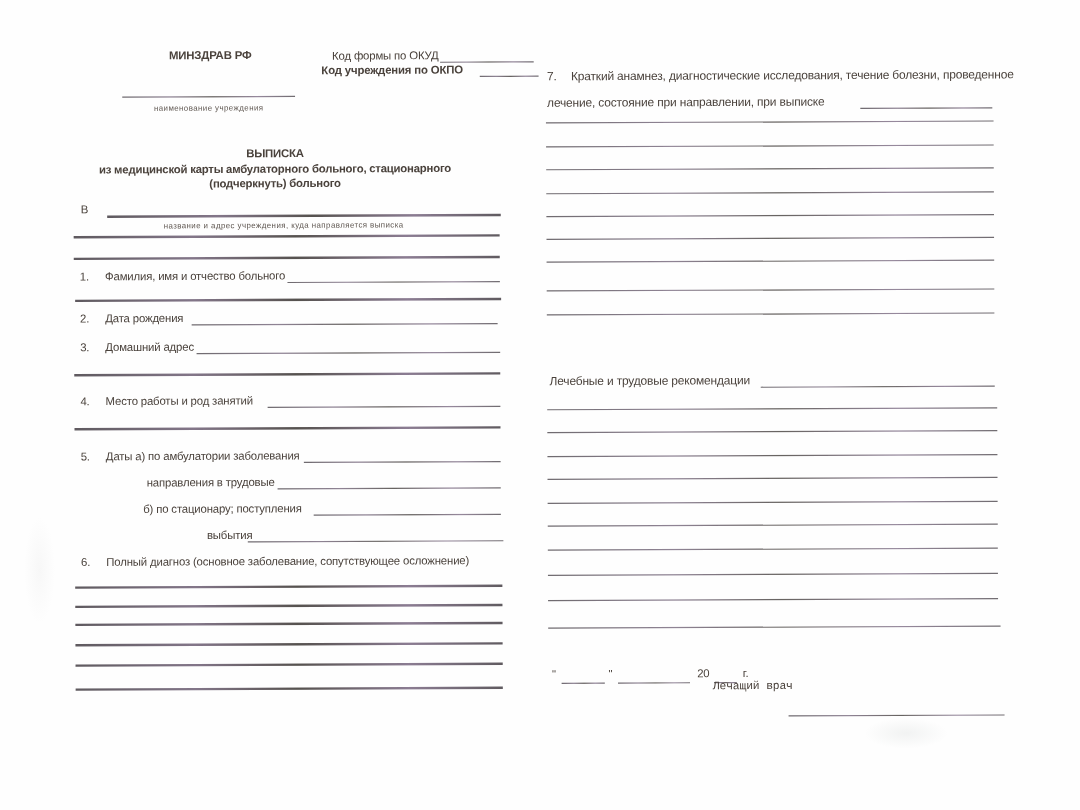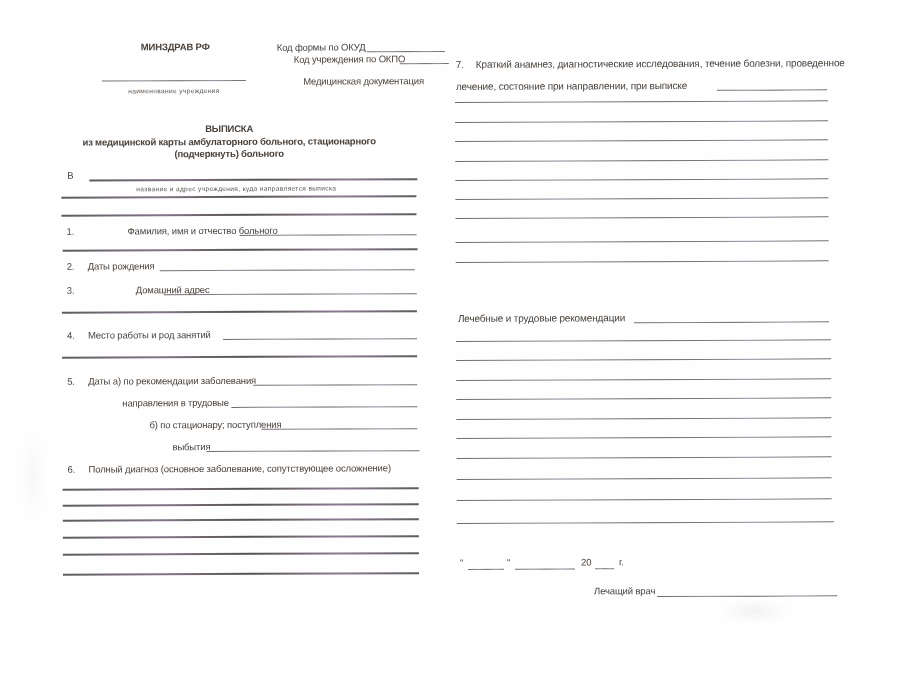--- a/index.html
+++ b/index.html
@@ -22,69 +22,68 @@
 <body>
 
 <div class="stage">
   <div class="sheet">
 
     <div class="t b" style="left:142px;top:40px;text-align:right;">МИНЗДРАВ РФ</div>
 
     <div class="t" style="left:278px;top:41px;">Код формы по ОКУД</div>
     <div class="rule" style="left:368px;top:51px;width:78px;"></div>
 
-    <div class="t" style="left:295px;top:53px;">Код учреждения по ОКПО</div>
+    <div class="t" style="left:269px;top:53px;font-weight:bold;">Код учреждения по ОКПО</div>
     <div class="rule" style="left:401px;top:63px;width:49px;"></div>
 
     <div class="rule" style="left:103px;top:79px;width:144px;"></div>
     <div class="blk ctr cap" style="left:103px;top:84px;width:144px;">наименование учреждения</div>
 
     <div class="blk rt" style="left:225px;top:75px;width:200px;">
-      <div>Медицинская документация</div>
     </div>
 
     <div class="blk ctr b" style="left:54px;top:122px;width:352px;letter-spacing:-0.2px;">
       <div>ВЫПИСКА</div>
       <div>из медицинской карты амбулаторного больного, стационарного</div>
       <div>(подчеркнуть) больного</div>
     </div>
 
     <div class="t" style="left:68px;top:168px;">В</div>
     <div class="rule dk" style="left:90px;top:178px;width:328px;"></div>
     <div class="blk ctr cap" style="left:90px;top:182px;width:294px;">название и адрес учреждения, куда направляется выписка</div>
     <div class="rule dk" style="left:62px;top:195px;width:355px;"></div>
     <div class="rule dk" style="left:62px;top:213px;width:355px;"></div>
 
     <div class="t" style="left:67px;top:224px;">1.</div>
-    <div class="t" style="left:88px;top:224px;margin-left:40px;">Фамилия, имя и отчество больного</div>
+    <div class="t" style="left:88px;top:224px;">Фамилия, имя и отчество больного</div>
     <div class="rule" style="left:240px;top:234px;width:177px;"></div>
     <div class="rule dk" style="left:63px;top:248px;width:355px;"></div>
 
     <div class="t" style="left:67px;top:259px;">2.</div>
-    <div class="t" style="left:88px;top:259px;">Даты рождения</div>
+    <div class="t" style="left:88px;top:259px;">Дата рождения</div>
     <div class="rule" style="left:160px;top:269px;width:255px;"></div>
 
     <div class="t" style="left:67px;top:283px;">3.</div>
-    <div class="t" style="left:88px;top:283px;margin-left:48px;">Домашний адрес</div>
+    <div class="t" style="left:88px;top:283px;">Домашний адрес</div>
     <div class="rule" style="left:164px;top:293px;width:253px;"></div>
     <div class="rule dk" style="left:62px;top:310px;width:355px;"></div>
 
     <div class="t" style="left:67px;top:328px;">4.</div>
     <div class="t" style="left:88px;top:328px;">Место работы и род занятий</div>
     <div class="rule" style="left:223px;top:338px;width:194px;"></div>
     <div class="rule dk" style="left:62px;top:355px;width:355px;"></div>
 
     <div class="t" style="left:67px;top:374px;">5.</div>
-    <div class="t" style="left:88px;top:374px;">Даты а) по рекомендации заболевания</div>
+    <div class="t" style="left:88px;top:374px;">Даты а) по амбулатории заболевания</div>
     <div class="rule" style="left:253px;top:384px;width:164px;"></div>
 
     <div class="t" style="left:122px;top:396px;">направления в трудовые</div>
     <div class="rule" style="left:231px;top:406px;width:186px;"></div>
 
-    <div class="t" style="left:149px;top:418px;">б) по стационару; поступления</div>
+    <div class="t" style="left:119px;top:418px;">б) по стационару; поступления</div>
     <div class="rule" style="left:261px;top:428px;width:156px;"></div>
 
     <div class="t" style="left:172px;top:440px;">выбытия</div>
     <div class="rule" style="left:206px;top:450px;width:213px;"></div>
 
     <div class="t" style="left:67px;top:462px;">6.</div>
     <div class="t" style="left:88px;top:462px;">Полный диагноз (основное заболевание, сопутствующее осложнение)</div>
 
     <div class="rule dk" style="left:62px;top:487px;width:356px;"></div>
     <div class="rule dk" style="left:62px;top:503px;width:356px;"></div>
@@ -123,20 +122,20 @@
     <div class="rule" style="left:456px;top:523px;width:377px;"></div>
 
     <div class="t" style="left:459px;top:557px;">"</div>
     <div class="rule" style="left:467px;top:569px;width:36px;"></div>
     <div class="t" style="left:506px;top:557px;">"</div>
     <div class="rule" style="left:514px;top:569px;width:60px;"></div>
     <div class="t" style="left:580px;top:557px;">20</div>
     <div class="rule" style="left:594px;top:569px;width:19px;"></div>
     <div class="t" style="left:618px;top:557px;">г.</div>
 
-    <div class="t" style="left:593px;top:586px;">Лечащий врач</div>
+    <div class="t" style="left:593px;top:567px;font-family:Liberation Mono, monospace;">Лечащий врач</div>
     <div class="rule" style="left:656px;top:597px;width:180px;"></div>
 
   </div>
 
   <div class="smudge" style="left:720px;top:598px;width:70px;height:26px;background:radial-gradient(ellipse at center,rgba(150,160,158,0.12),rgba(255,255,255,0) 70%);"></div>
   <div class="smudge" style="left:20px;top:430px;width:26px;height:90px;background:radial-gradient(ellipse at center,rgba(160,160,160,0.07),rgba(255,255,255,0) 70%);"></div>
 </div>
 
 </body></html>

